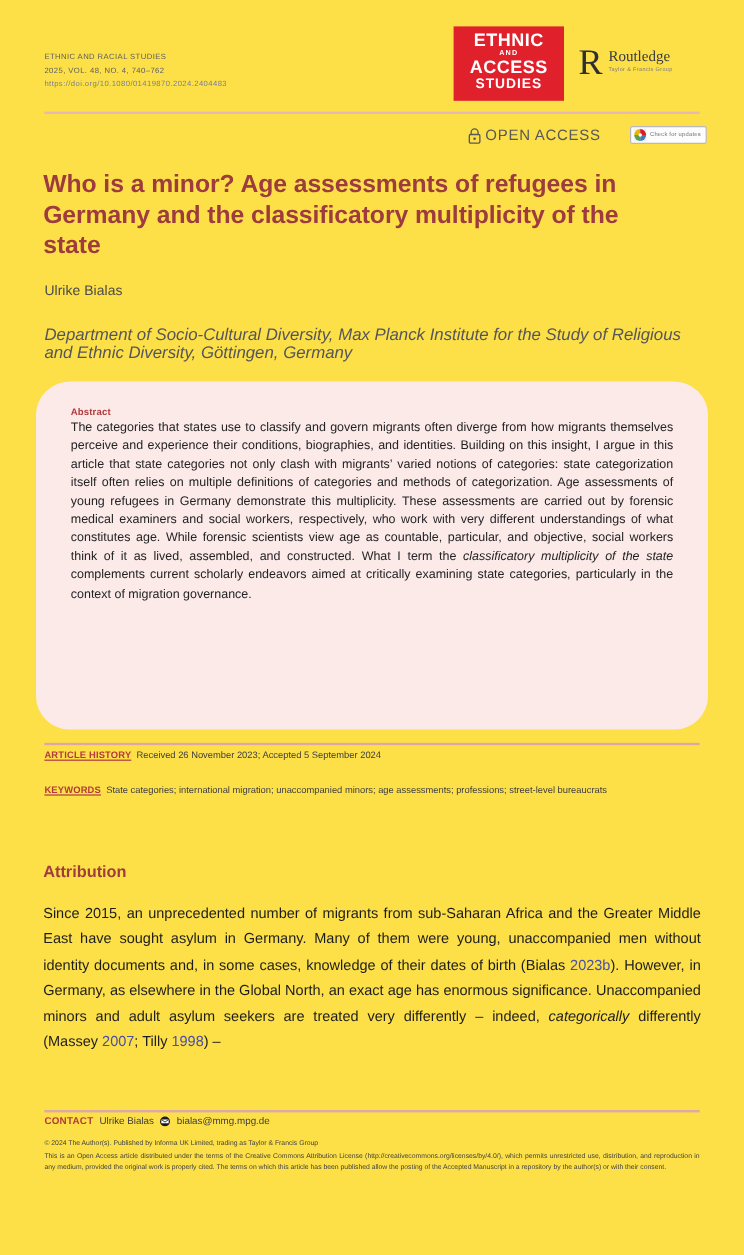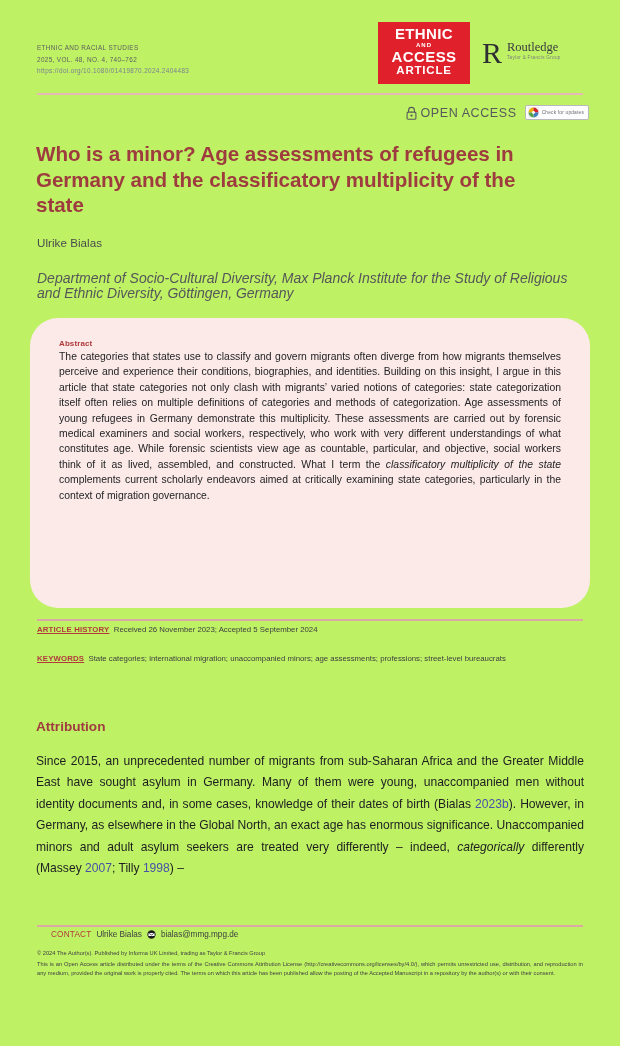--- a/index.html
+++ b/index.html
@@ -16,21 +16,21 @@
     height: 1046px;
     background: #ffffff;
     overflow: hidden;
     box-sizing: border-box;
   }
   .sheet {
     position: absolute;
     left: 0; top: 0;
     width: 620px;
     height: 1046px;
-    background: #bef264;
+    background: #fde047;
   }
 
   
   .masthead {
     position: absolute;
     left: 37px;
     top: 42px;
     width: 330px;
   }
   .masthead div {
@@ -103,21 +103,21 @@
     background: #e6b9b6;
   }
 
   
   .oa-row {
     position: absolute;
     right: 31px;
     top: 105px;
     display: flex;
     align-items: center;
-    gap: 8px;
+    gap: 24px;
   }
   .oa-label {
     display: flex;
     align-items: center;
     gap: 3px;
     font-size: 12.5px;
     color: #58585c;
     letter-spacing: 0.6px;
   }
   .lock-icon { display: block; }
@@ -268,24 +268,23 @@
     position: absolute;
     left: 37px;
     top: 930px;
     display: flex;
     align-items: center;
     gap: 5px;
     font-size: 8.2px;
     color: #3d3d41;
   }
   .contact-tag {
-    font-weight: normal;
+    font-weight: bold;
     color: #b23a3c;
     letter-spacing: 0.2px;
-    margin-left: 14px;
   }
   .orcid-icon { display: block; }
   .copyright {
     position: absolute;
     left: 37px;
     top: 949px;
     width: 546px;
     font-size: 5.7px;
     line-height: 9.2px;
     color: #3f3f43;
@@ -310,21 +309,21 @@
     <div class="masthead">
       <div>ETHNIC AND RACIAL STUDIES</div>
       <div>2025, VOL. 48, NO. 4, 740–762</div>
       <div class="doi">https://doi.org/10.1080/01419870.2024.2404483</div>
     </div>
 
     <div class="logo-ers">
       <div class="l1">ETHNIC</div>
       <div class="l2">AND</div>
       <div class="l3">ACCESS</div>
-      <div class="l4">ARTICLE</div>
+      <div class="l4">STUDIES</div>
     </div>
 
     <div class="logo-routledge">
       <div class="rl-mark">R</div>
       <div class="rl-text">
         <div class="rl-name">Routledge</div>
         <div class="rl-sub">Taylor &amp; Francis Group</div>
       </div>
     </div>
 

